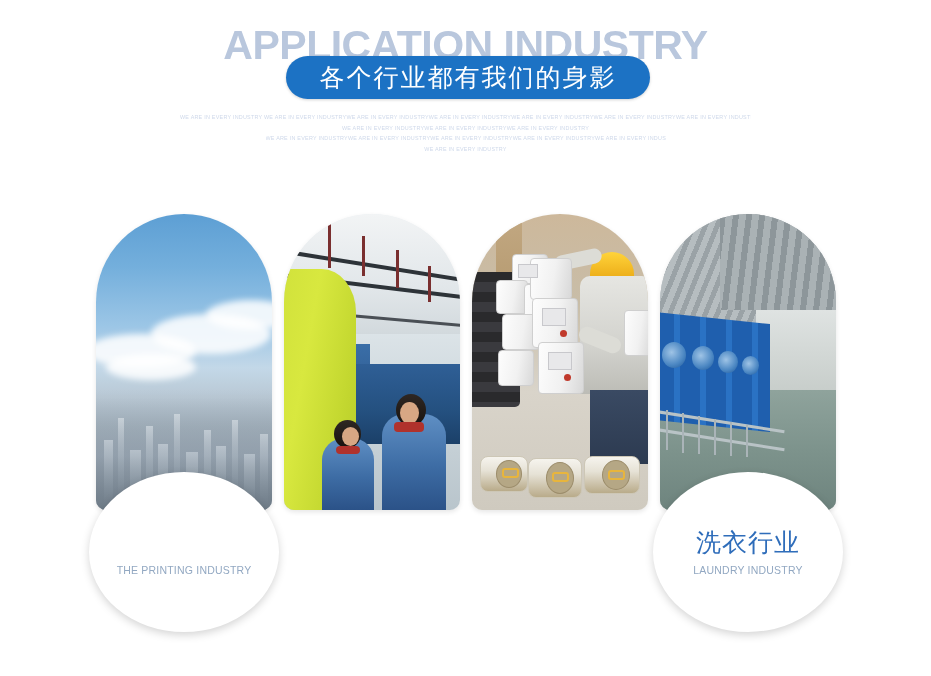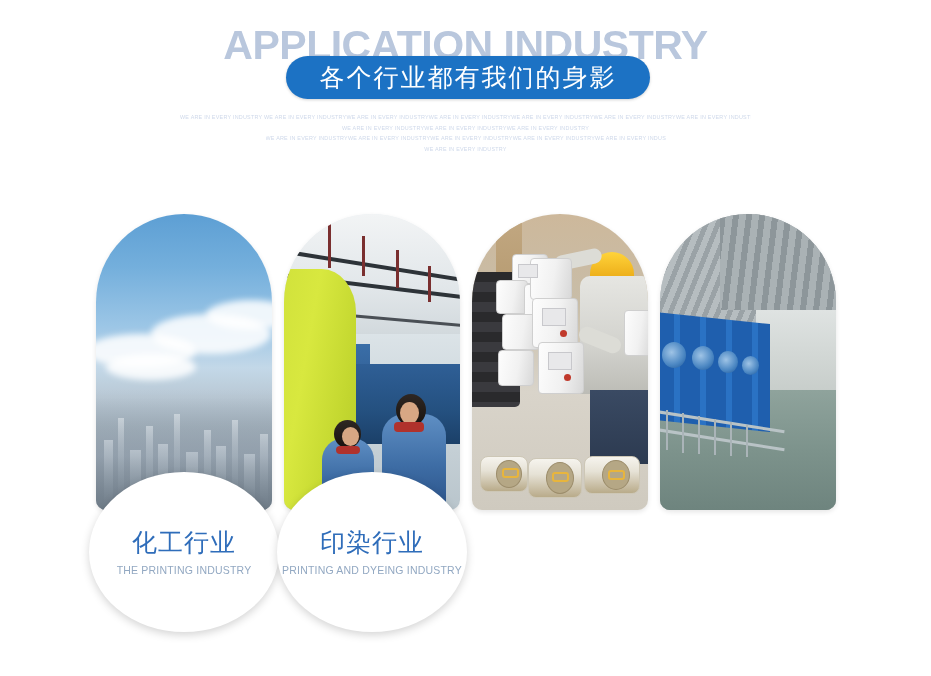--- a/index.html
+++ b/index.html
@@ -447,26 +447,25 @@
         <div class="railpost" style="left:22px; top:199px; height:40px;"></div>
         <div class="railpost" style="left:38px; top:202px; height:38px;"></div>
         <div class="railpost" style="left:54px; top:205px; height:36px;"></div>
         <div class="railpost" style="left:70px; top:208px; height:34px;"></div>
         <div class="railpost" style="left:86px; top:211px; height:32px;"></div>
       </div>
     </div>
 
     <div class="label-wrap c0">
       <div class="ellipse"></div>
-      <div class="label-cn">化工行业</div>
       <div class="label-en">THE PRINTING INDUSTRY</div>
     </div>
 
-    <div class="label-wrap c1">
+
+
+    <div class="label-wrap c3">
       <div class="ellipse"></div>
-      <div class="label-cn">印染行业</div>
-      <div class="label-en">PRINTING AND DYEING INDUSTRY</div>
-    </div>
-
-
+      <div class="label-cn">洗衣行业</div>
+      <div class="label-en">LAUNDRY INDUSTRY</div>
+    </div>
 
   </div>
 </div>
 
 </body></html>

